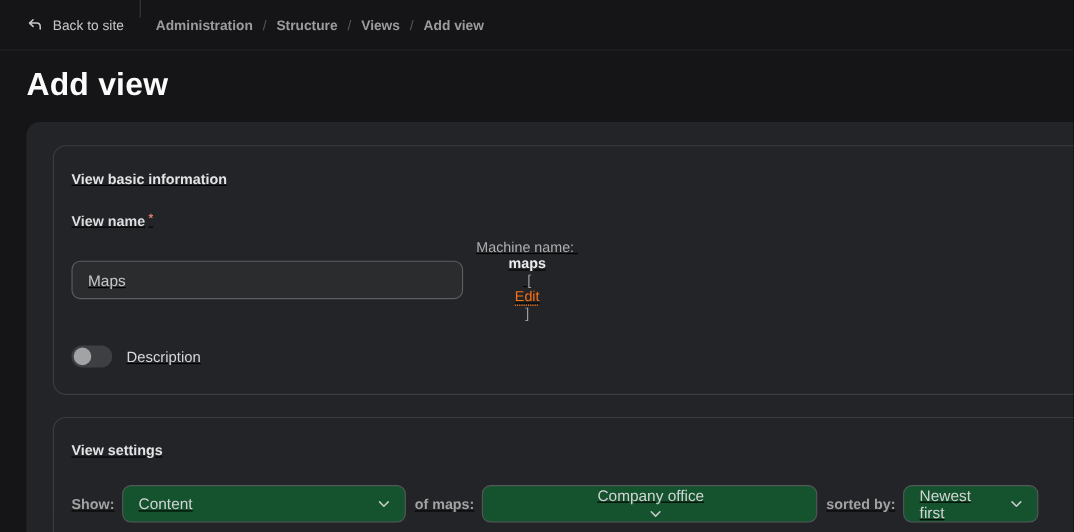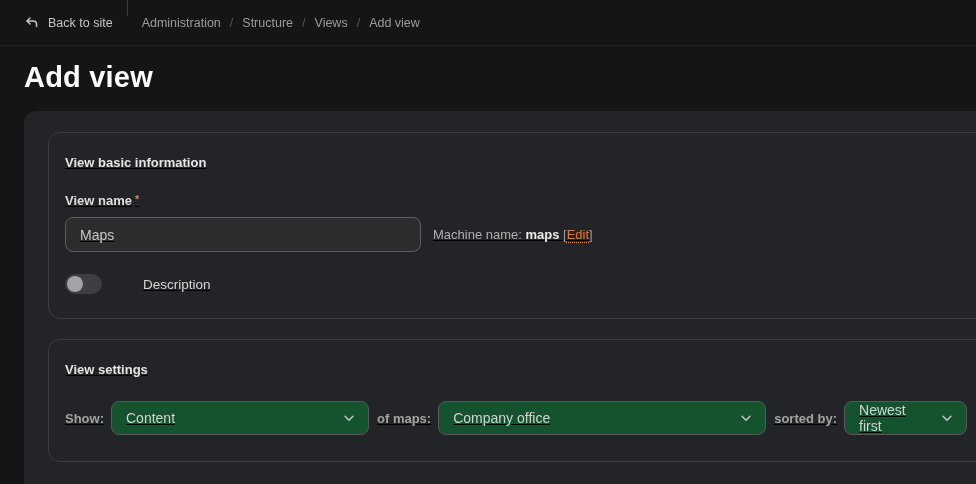--- a/index.html
+++ b/index.html
@@ -11,21 +11,21 @@
   
   .toolbar{
     height:46px;display:flex;padding:0 24px;
     border-bottom:1px solid #232326;background:#151517;box-sizing:border-box;
   }
   .back{display:flex;align-items:center;gap:9px;color:#c6c7c9;font-size:12.5px;cursor:pointer;}
   .back-icon{display:flex;align-items:center;}
   .tdivider{width:1px;height:16px;background:#3a3b3e;margin:0 14px;}
   .crumbs{display:flex;align-items:center;gap:9px;font-size:12.5px;color:#9b9c9e;}
   .crumbs .sep{color:#56575b;}
-  .crumbs .crumb{cursor:pointer;}
+  .crumbs .crumb{cursor:pointer;font-weight:bold;}
   
   .page-header{padding:13px 24px 0;}
   .page-header h1{
     margin:0;font-size:29px;line-height:36px;font-weight:700;color:#fbfbfc;letter-spacing:.2px;
   }
   
   .container{
     margin-left:24px;margin-top:16px;height:374px;box-sizing:border-box;
     background:#232427;border-top-left-radius:12px;padding:21px 0 0 24px;text-decoration:underline;
   }
@@ -37,46 +37,46 @@
   .panel2{margin-top:20px;padding-bottom:26px;}
   
   .field-label{font-size:13px;font-weight:700;color:#dddee0;margin-bottom:9px;}
   .req{color:#dd8066;font-size:11px;vertical-align:top;margin-left:3px;}
   .name-row{display:flex;align-items:center;}
   .text-input{
     width:356px;height:35px;box-sizing:border-box;background:#2b2c2e;
     border:1px solid #5c5e61;border-radius:8px;color:#c7c8ca;font-size:14px;
     padding:0 14px;font-family:"Liberation Sans",sans-serif;outline:none;
   }
-  .machine{margin-left:12px;font-size:13px;color:#aeafb1;display:inline-flex;align-items:center;white-space:pre;}
+  .machine{margin-left:12px;font-size:13px;color:#aeafb1;display:inline-flex;align-items:center;white-space:pre;flex-direction:column;}
   .machine .mval{color:#ececee;font-weight:700;}
   .machine .bracket{color:#9a9b9d;}
   .edit-link{
     color:#f97316;cursor:pointer;
     text-decoration:underline;text-decoration-style:dotted;text-underline-offset:3px;
   }
   .toggle-row{margin-top:22px;display:flex;align-items:center;gap:13px;}
   .toggle{
     width:37px;height:20px;border-radius:10px;background:#3e3f42;position:relative;cursor:pointer;flex:0 0 auto;
   }
   .toggle .knob{
     width:16px;height:16px;border-radius:50%;background:#a2a3a5;position:absolute;top:2px;left:2px;
   }
-  .toggle-label{font-size:13.5px;color:#d5d6d8;margin-left:28px;}
+  .toggle-label{font-size:13.5px;color:#d5d6d8;}
   
   .settings-row{display:flex;align-items:center;margin-top:24px;font-size:13px;}
   .inline-label{font-weight:700;color:#a3a3a3;margin-right:7px;white-space:nowrap;}
   .select{
     height:34px;box-sizing:border-box;background:#14532d;border:1px solid #56585c;
     border-radius:8px;display:flex;align-items:center;justify-content:space-between;
     padding:0 12px 0 14px;color:#d2d3d5;font-size:14px;cursor:pointer;margin-right:8px;
   }
   .select .chev{display:flex;align-items:center;margin-left:8px;}
   .w-content{width:258px;}
-  .w-type{width:328px;}
+  .w-type{width:305px;flex-direction:column;}
   .w-sort{width:123px;}
 </style>
 </head>
 <body>
 
 <div class="screen">
 
   <div class="toolbar">
     <div class="back">
       <span class="back-icon">

